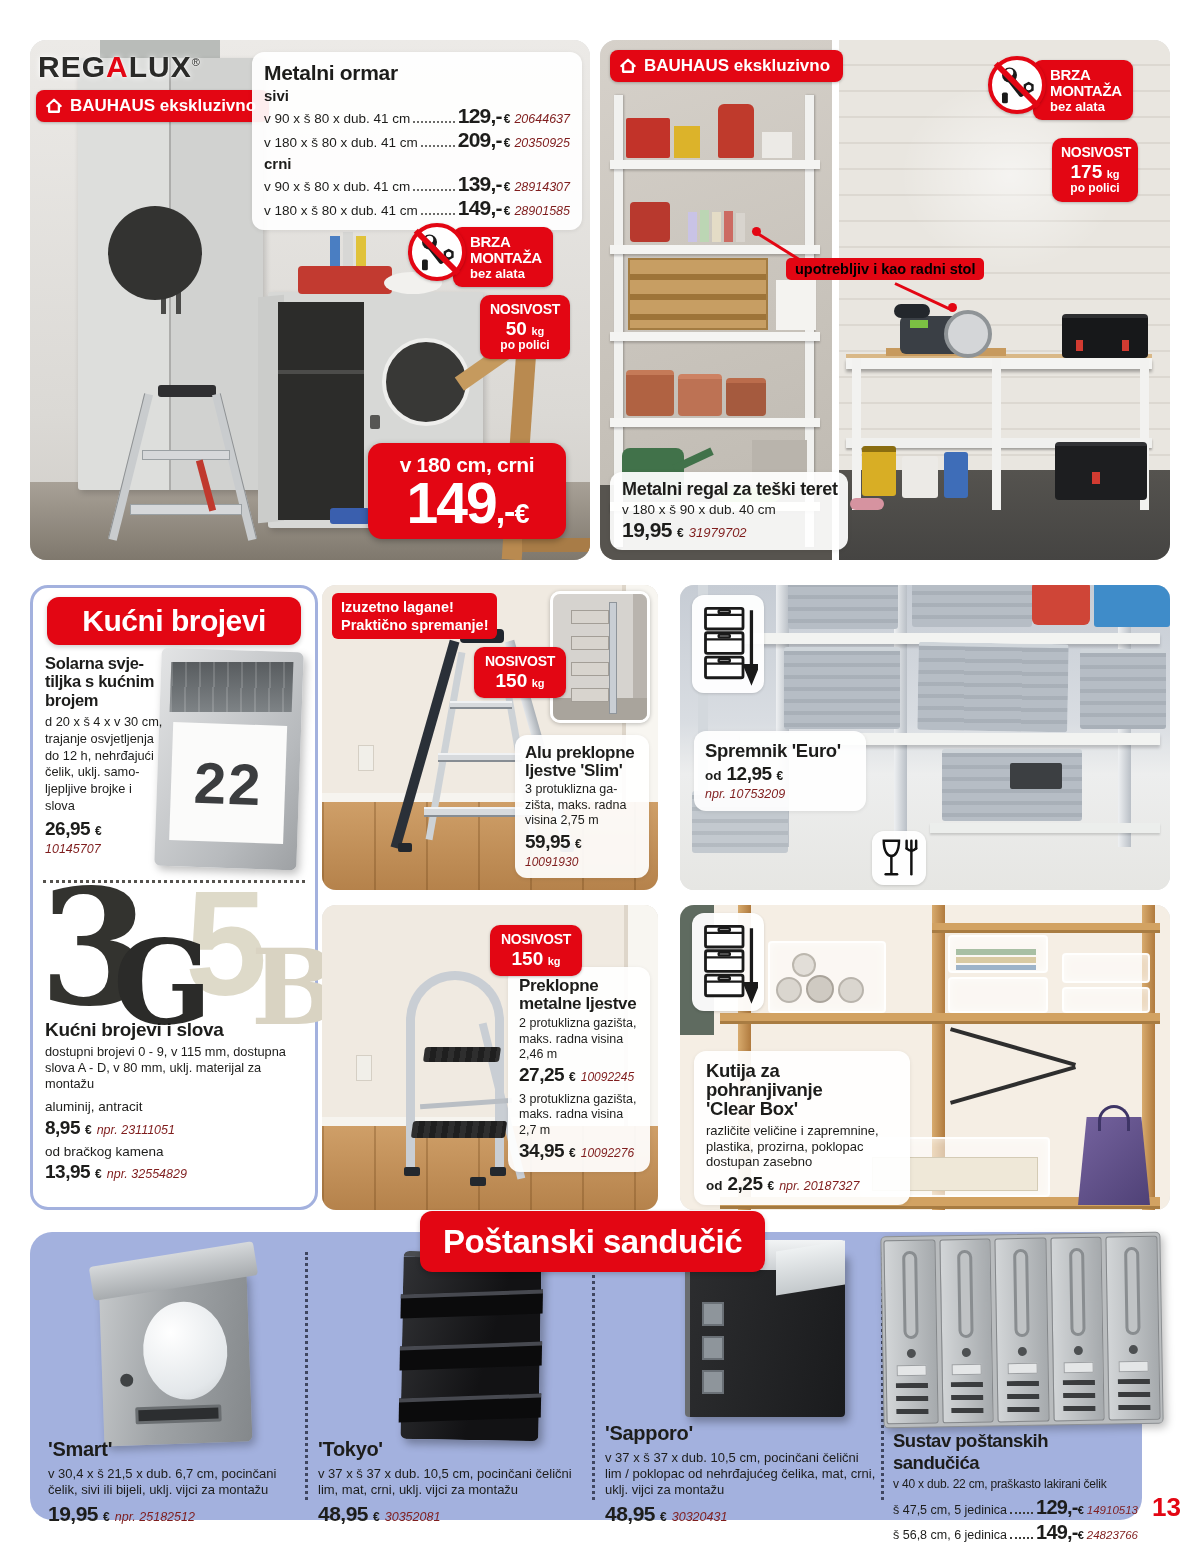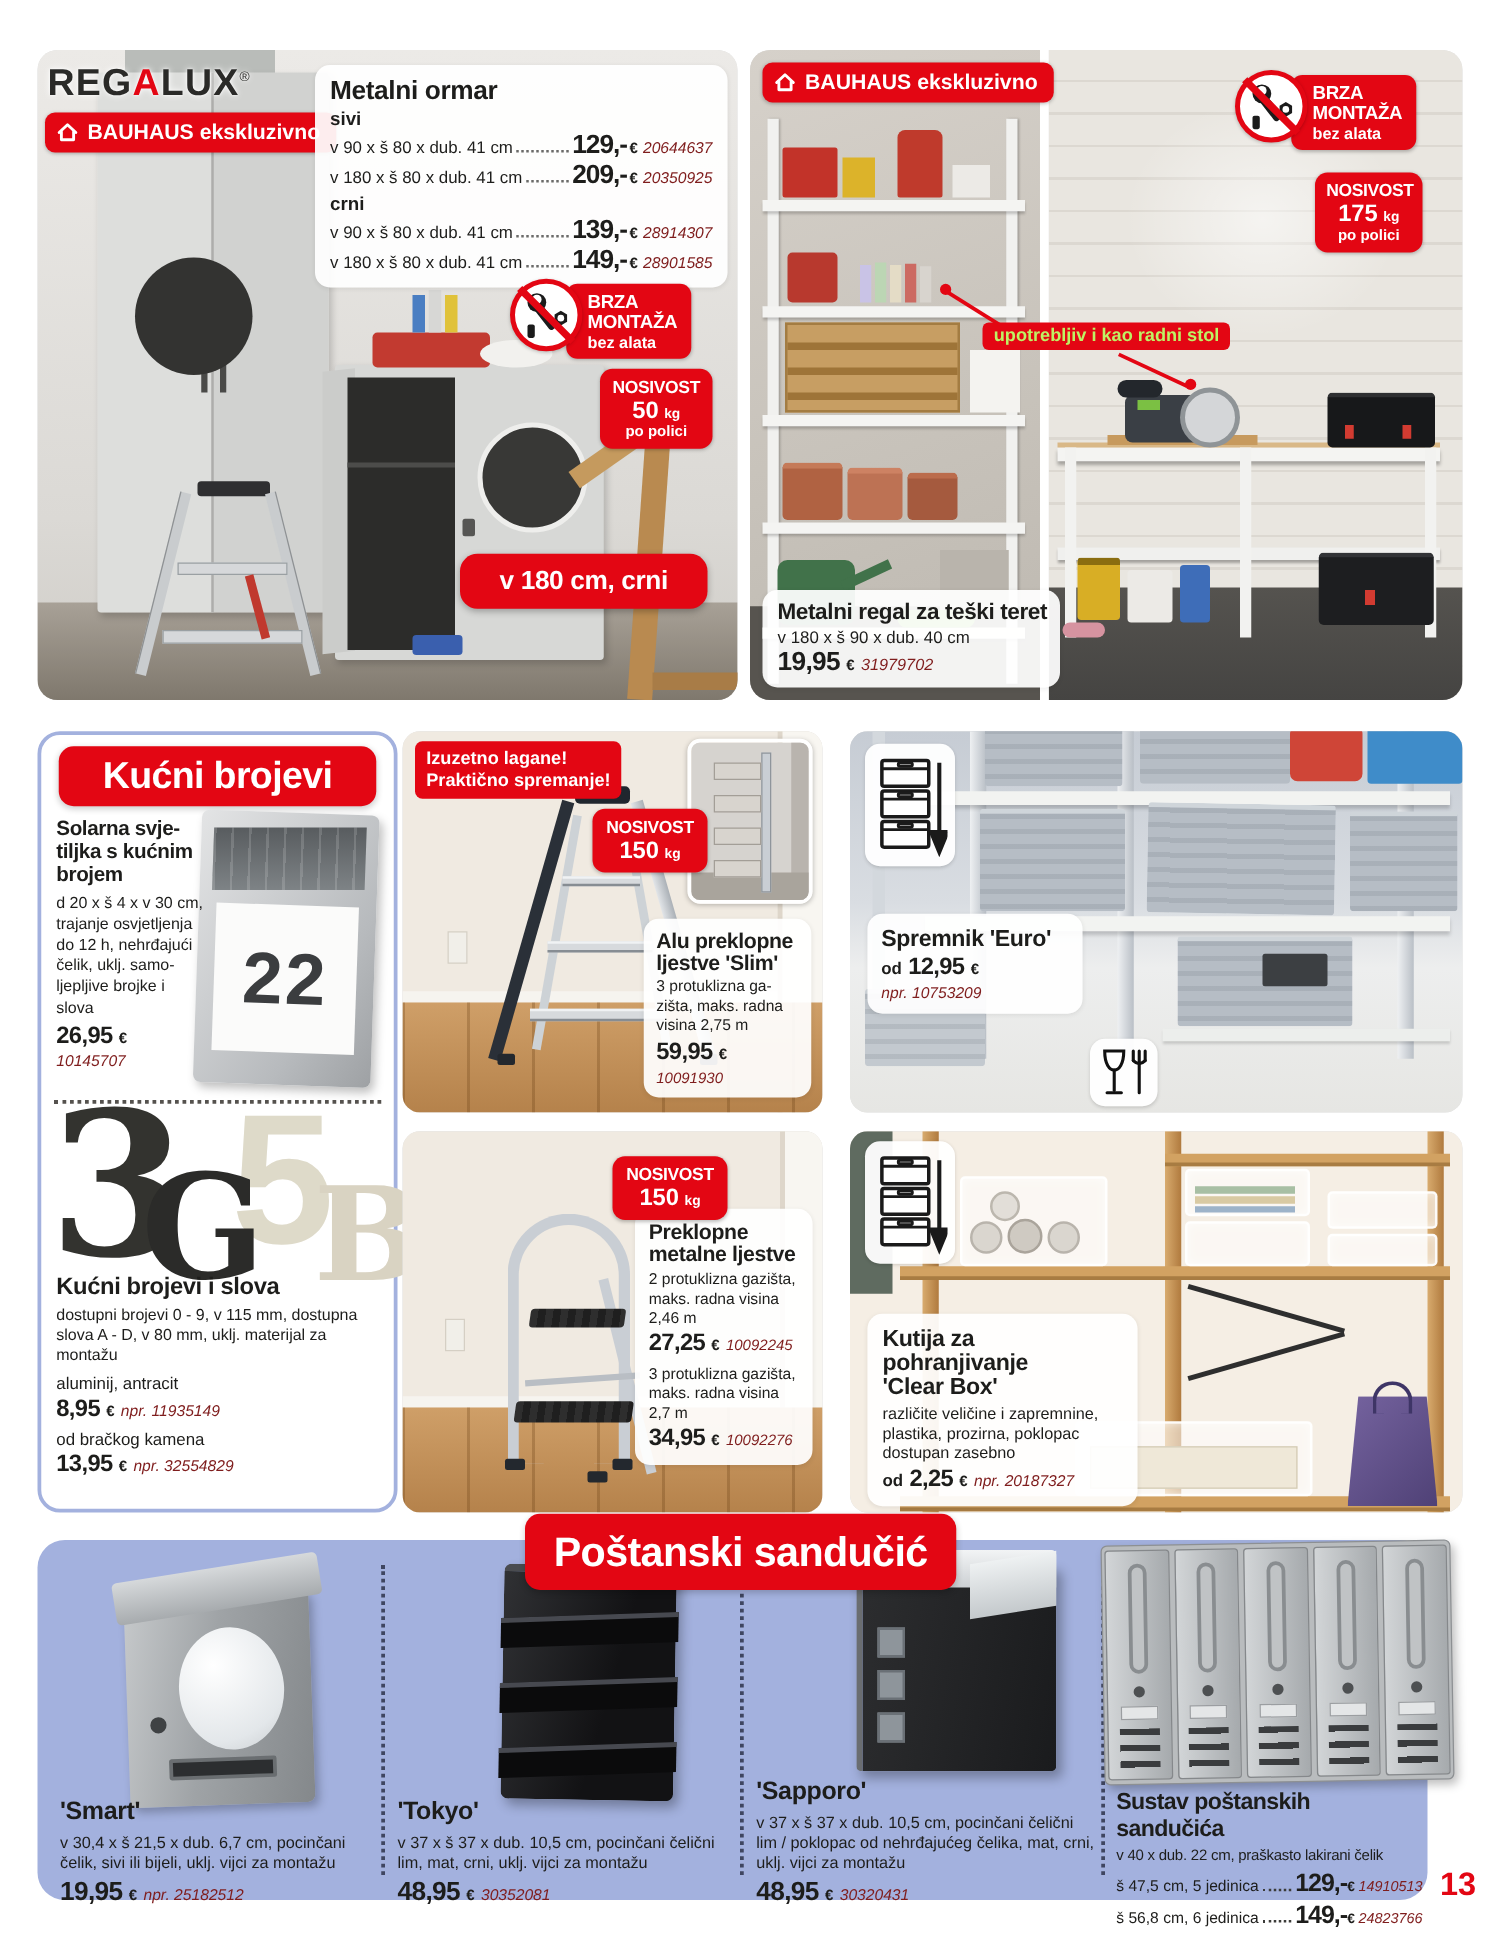--- a/index.html
+++ b/index.html
@@ -35,21 +35,21 @@
 .fastbadge .circ{width:58px;height:58px;border-radius:50%;background:#fff;border:4px solid var(--red);position:relative;z-index:2;display:flex;align-items:center;justify-content:center;box-shadow:0 1px 3px rgba(0,0,0,.25)}
 .fastbadge .lbl{background:var(--red);color:#fff;border-radius:9px;padding:7px 11px 7px 17px;margin-left:-13px;margin-top:4px;line-height:1.05;box-shadow:0 1px 3px rgba(0,0,0,.25)}
 .fastbadge .b{display:block;font-weight:bold;font-size:15px;letter-spacing:-.3px}
 .fastbadge .s{display:block;font-size:13px;font-weight:bold;margin-top:1px}
 .banner{position:absolute;background:var(--red);color:#fff;font-weight:bold;display:flex;align-items:center;justify-content:center;border-radius:12px;letter-spacing:-.5px;box-shadow:0 2px 5px rgba(0,0,0,.2)}
 .promo{position:absolute;background:var(--red);color:#fff;border-radius:14px;text-align:center;padding:10px 6px;box-shadow:0 2px 6px rgba(0,0,0,.3)}
 .promo .lab{font-size:21px;font-weight:bold;letter-spacing:-.3px}
 .promo .pr{font-size:57px;font-weight:bold;line-height:.92;letter-spacing:-2px}
 .promo .dec{font-size:34px;letter-spacing:-1px}
 .promo .pcur{font-size:27px;font-weight:bold}
-.ann{position:absolute;background:var(--red);color:#bef264;font-weight:bold;font-size:14.5px;padding:3px 9px;border-radius:5px;white-space:nowrap;z-index:3}
+.ann{position:absolute;background:var(--red);color:#000000;font-weight:bold;font-size:14.5px;padding:3px 9px;border-radius:5px;white-space:nowrap;z-index:3}
 .annline{position:absolute;background:var(--red);height:3px;transform-origin:left center;z-index:2}
 .anndot{position:absolute;width:9px;height:9px;border-radius:50%;background:var(--red);z-index:2}
 .kbox{position:absolute;background:#fff;border:3px solid var(--peri);border-radius:18px}
 .hdots{position:absolute;border-top:3px dotted #55524e;height:0}
 .vdots{position:absolute;border-left:3px dotted #3f4660;width:0}
 .bigletter{position:absolute;font-family:"DejaVu Serif",serif;font-weight:bold;line-height:1}
 .iconcard{position:absolute;background:rgba(255,255,255,.95);border-radius:12px;display:flex;align-items:center;justify-content:center;box-shadow:0 1px 3px rgba(0,0,0,.15)}
 .ebox{background-color:#b6bdc5;background-image:repeating-linear-gradient(180deg,rgba(70,80,90,.12) 0 4px,transparent 4px 12px);border-top:4px solid #cfd5da;border-radius:3px;position:absolute}
 .cbox{position:absolute;background:rgba(255,255,255,.55);border:2px solid rgba(255,255,255,.92);border-radius:4px;box-shadow:inset 0 0 8px rgba(255,255,255,.6)}
 .mcol{position:absolute}
@@ -168,20 +168,21 @@
   </div>
 
   <div class="loadbadge" style="left:450px;top:255px;width:90px">
     <div class="t">NOSIVOST</div>
     <div><span class="v">50</span> <span class="u">kg</span></div>
     <div class="n">po polici</div>
   </div>
 
   <div class="promo" style="left:338px;top:403px;width:198px">
     <div class="lab">v 180 cm, crni</div>
+    <div class="pr"><span>149</span><span class="dec">,-</span><span class="pcur">€</span></div>
   </div>
 </section>
 
 <section class="photo" style="left:600px;top:40px;width:570px;height:520px">
   <div class="d" style="left:0;top:0;width:232px;height:520px;background:linear-gradient(160deg,#d6d1ca,#c7c2ba 60%,#bdb8b0)"></div>
   <div class="d" style="left:0;top:445px;width:232px;height:75px;background:#57544f"></div>
   <div class="d" style="left:14px;top:55px;width:9px;height:452px;background:#f1f1ef;box-shadow:1px 0 2px rgba(0,0,0,.25)"></div>
   <div class="d" style="left:205px;top:55px;width:9px;height:452px;background:#f1f1ef;box-shadow:1px 0 2px rgba(0,0,0,.25)"></div>
   <div class="d" style="left:10px;top:120px;width:210px;height:9px;background:#f4f4f2;box-shadow:0 2px 2px rgba(0,0,0,.2)"></div>
   <div class="d" style="left:10px;top:205px;width:210px;height:9px;background:#f4f4f2;box-shadow:0 2px 2px rgba(0,0,0,.2)"></div>
@@ -321,21 +322,21 @@
     <span class="bigletter" style="left:74px;top:40px;font-size:116px;color:#2b2b29">G</span>
   </div>
 
   <div class="d" style="left:12px;top:432px;width:262px">
     <div class="ptitle" style="font-size:19px">Kućni brojevi i slova</div>
     <div class="pdesc" style="font-size:12.8px;line-height:1.26;margin-top:4px">dostupni brojevi 0 - 9, v 115 mm, dostupna slova A - D, v 80 mm, uklj. materijal za montažu</div>
     <div class="pdesc" style="font-size:13.5px;margin-top:7px">aluminij, antracit</div>
     <div class="prow" style="margin-top:1px">
         <span class="price" style="font-size:19px">8,95</span>
         <span class="cur">€</span>
-        <span class="art" style="font-size:12.5px">npr. 11935149</span>
+        <span class="art" style="font-size:12.5px">npr. 23111051</span>
       </div>
     <div class="pdesc" style="font-size:13.5px;margin-top:5px">od bračkog kamena</div>
     <div class="prow" style="margin-top:1px">
         <span class="price" style="font-size:19px">13,95</span>
         <span class="cur">€</span>
         <span class="art" style="font-size:12.5px">npr. 32554829</span>
       </div>
   </div>
 </section>
 

